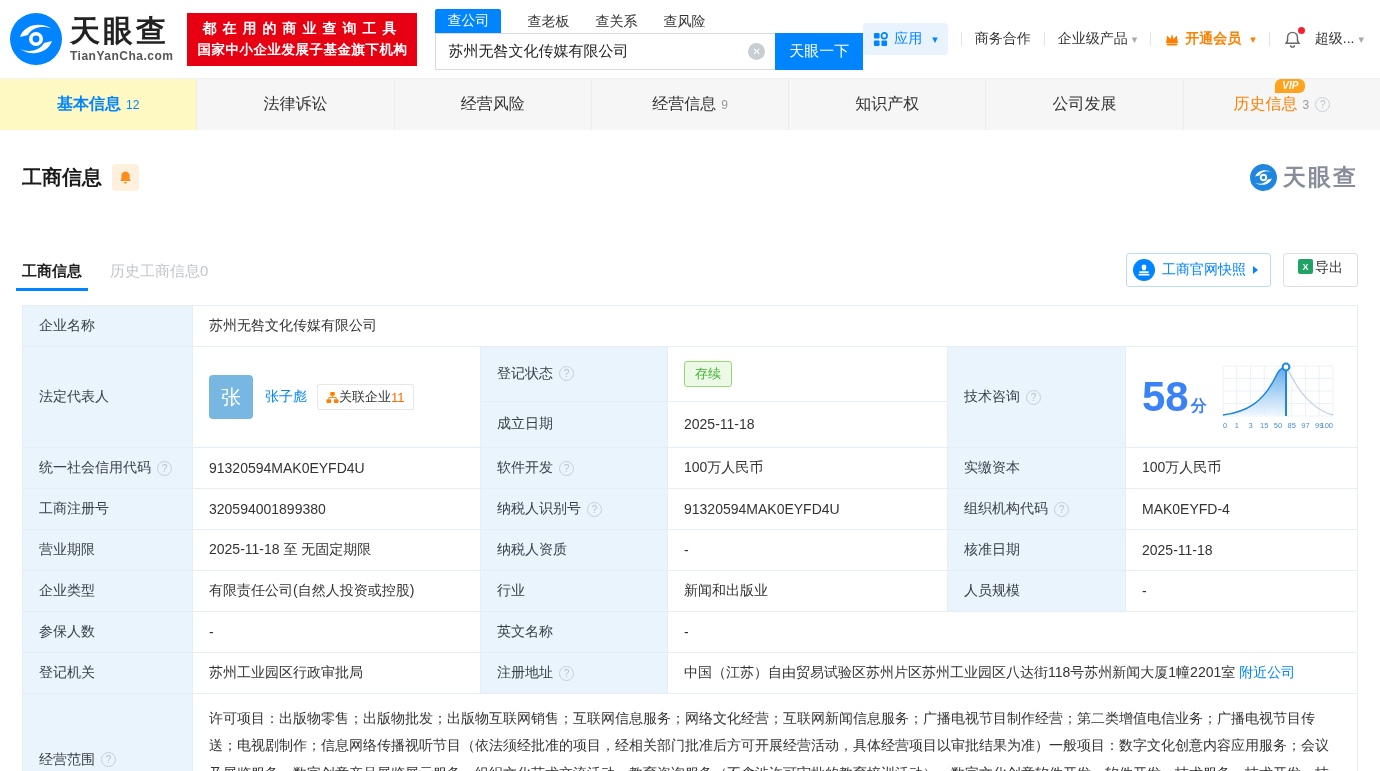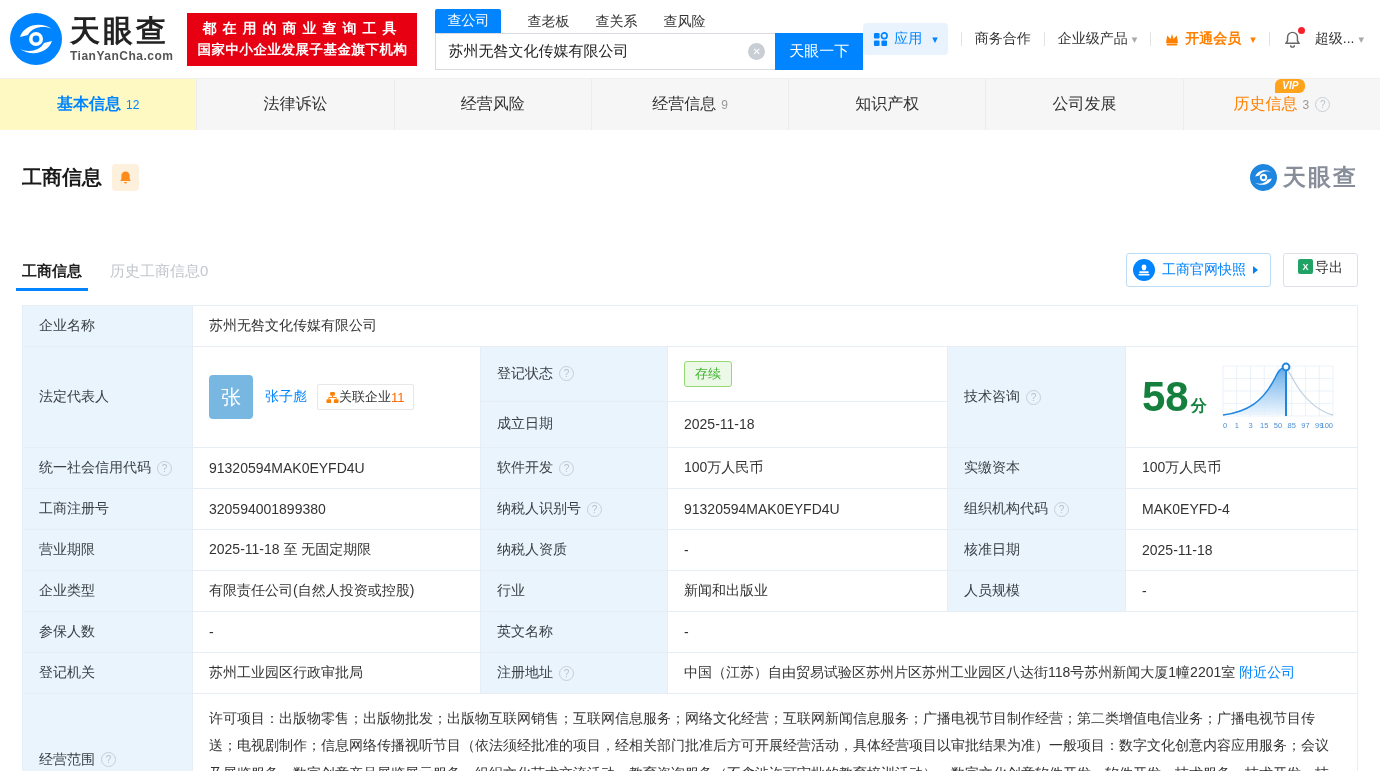--- a/index.html
+++ b/index.html
@@ -86,21 +86,21 @@
   .avatar { width:44px; height:44px; border-radius:4px; background:#79b7e3; color:#fff; font-size:20px;
     display:flex; align-items:center; justify-content:center; flex:none; cursor:pointer; }
   .rep-name { color:#0084ff; margin:0 10px 0 12px; cursor:pointer; }
   .rel-badge { display:inline-flex; align-items:center; border:1px solid #e7e7e7; border-radius:2px;
     padding:3px 8px; font-size:13px; cursor:pointer; background:#fff; }
   .rel-count { color:#ff6a00; }
   .status-badge { display:inline-block; background:#edf9e7; border:1px solid #97d873; color:#44b335;
     font-size:13px; padding:3px 10px; border-radius:3px; }
   .link { color:#0084ff; cursor:pointer; white-space:nowrap; }
   .score-cell-in { display:flex; align-items:center; justify-content:space-between; }
-  .score-num { color:#15803d; font-weight:bold; font-size:42px; line-height:1; }
+  .score-num { color:#3b82f6; font-weight:bold; font-size:42px; line-height:1; }
   .score-unit { font-size:16px; font-weight:bold; margin-left:2px; }
   .scope-text { line-height:1.95; color:#333; }
 </style>
 </head>
 <body>
 
 <div class="header">
   <div class="logo">
     <svg class="logo-swirl" viewBox="0 0 52 52">
       <circle cx="26" cy="26" r="26" fill="#0084ff"></circle>

